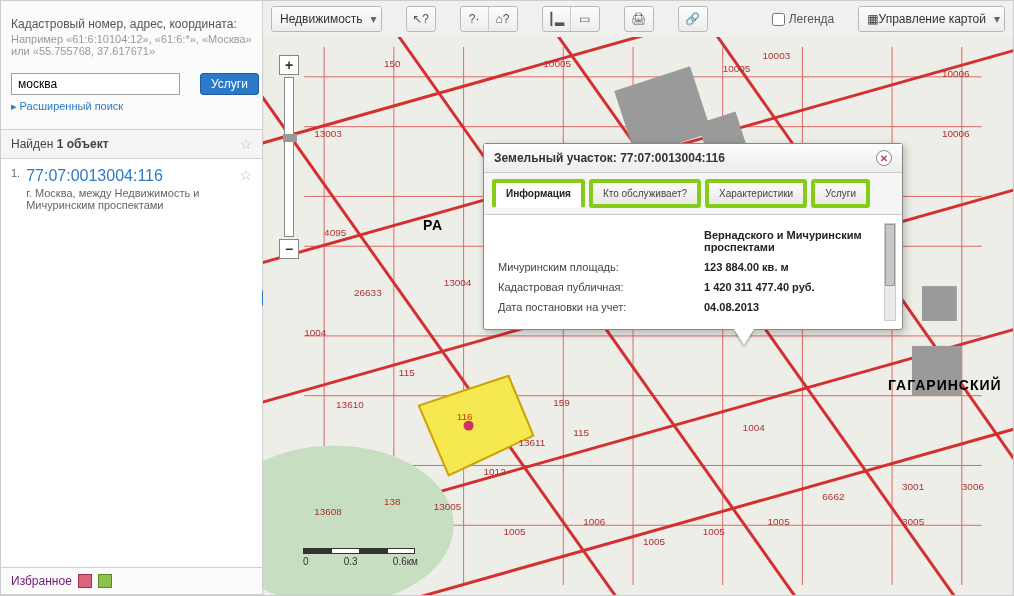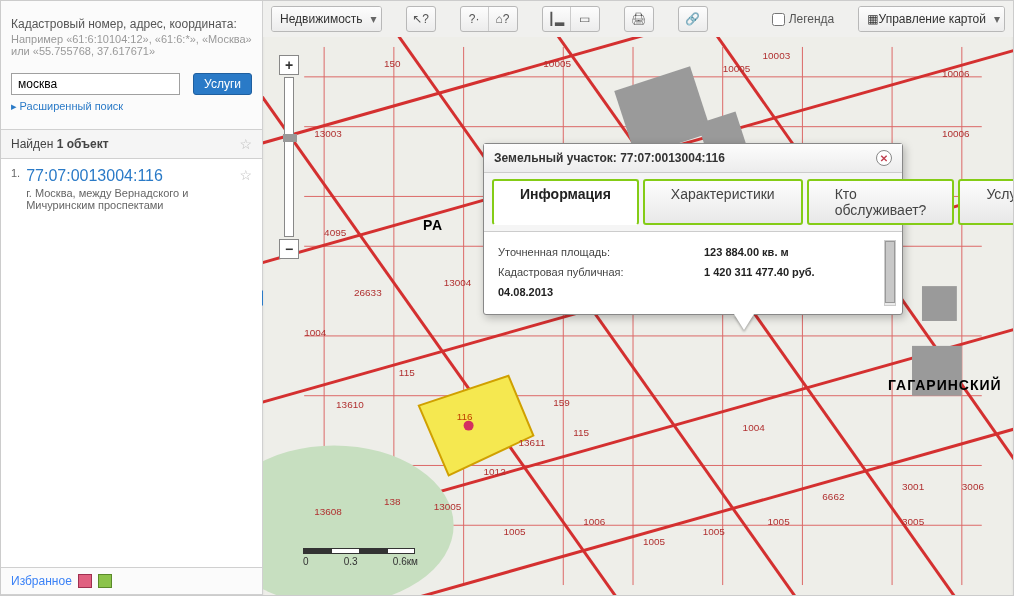--- a/index.html
+++ b/index.html
@@ -2,34 +2,34 @@
 <html><head>
 <meta charset="utf-8">
 <style>
 *{box-sizing:border-box;margin:0;padding:0;font-family:Arial,Helvetica,sans-serif}
 body{width:1014px;height:596px;overflow:hidden;background:#fff;font-size:12px;color:#333}
 .app{display:flex;height:596px;border:1px solid #ccc}
 .sidebar{width:262px;border-right:1px solid #d0d0d0;display:flex;flex-direction:column}
 .search-panel{padding:16px 10px;border-bottom:1px solid #d0d0d0;background:#fbfbfb}
 .search-title{font-size:12px;color:#555;margin-bottom:2px}
 .search-hint{font-size:11px;color:#999;margin-bottom:16px}
-.search-row{display:flex;gap:13px;margin-bottom:4px}
+.search-row{display:flex;gap:20px;margin-bottom:4px}
 .search-input{flex:1;height:22px;border:1px solid #a0a0a0;padding:2px 6px;font-size:12px}
 .search-btn{height:22px;padding:0 10px;background:#2a7ac7;color:#fff;border:1px solid #1f5f9f;font-size:12px;cursor:pointer;border-radius:3px}
 .adv-link{color:#2a7ac7;font-size:11px;cursor:pointer}
 .adv-link::before{content:"▸ ";color:#2a7ac7}
 .results-header{display:flex;align-items:center;justify-content:space-between;padding:6px 10px;border-bottom:1px solid #d0d0d0;background:#f5f5f5}
 .results-count{font-size:12px;color:#444}
 .star{color:#bbb;cursor:pointer;font-size:14px}
 .result{display:flex;gap:6px;padding:8px 10px;font-size:11px}
 .result-num{color:#666}
 .result-body{flex:1}
 .result-link{color:#2a7ac7;cursor:pointer;font-size:16px}
 .result-addr{color:#666;margin-top:2px}
-.fav-bar{margin-top:auto;padding:6px 10px;border-top:1px solid #d0d0d0;border-bottom:1px solid #d0d0d0;background:#fbfbfb;display:flex;align-items:center;gap:6px;font-size:12px;color:#3b82f6}
+.fav-bar{margin-top:auto;padding:6px 10px;border-top:1px solid #d0d0d0;border-bottom:1px solid #d0d0d0;background:#fbfbfb;display:flex;align-items:center;gap:6px;font-size:12px;color:#701a75}
 .fav-ico{width:14px;height:14px;display:inline-block;background:#8bc34a;border:1px solid #5a8a2a}
 .fav-ico.x{background:#e06080;border-color:#a03050}
 .tri{width:0;height:0;border-top:8px solid transparent;border-bottom:8px solid transparent;border-left:8px solid #2a7ac7;position:absolute;left:262px;top:290px;cursor:pointer}
 .map-area{flex:1;position:relative;background:#f0f0ee;overflow:hidden}
 .toolbar{position:absolute;top:4px;left:4px;right:4px;height:28px;display:flex;align-items:center;gap:24px;padding:0 4px;z-index:20}
 .toolbar-group{display:flex;gap:0;border:1px solid #b8b8b8;border-radius:3px;background:linear-gradient(#fdfdfd,#ececec);overflow:hidden}
 .tbtn{width:28px;height:24px;display:flex;align-items:center;justify-content:center;border-right:1px solid #ccc;cursor:pointer;font-size:12px;color:#555}
 .tbtn:last-child{border-right:none}
 .sel{height:24px;padding:0 18px 0 8px;background:linear-gradient(#fdfdfd,#ececec);border:none;font-size:12px;cursor:pointer;display:flex;align-items:center;position:relative}
 .sel::after{content:"▾";position:absolute;right:4px;color:#666}
@@ -45,21 +45,21 @@
 .scale-line{display:flex;align-items:flex-end}
 .scale-seg{height:6px;border:1px solid #333;border-right:none}
 .scale-seg:nth-child(odd){background:#333}
 .scale-seg:last-child{border-right:1px solid #333}
 .scale-labels{display:flex;justify-content:space-between;margin-top:2px;font-size:10px}
 .popup{position:absolute;top:142px;left:220px;width:420px;background:#fff;border:1px solid #888;border-radius:3px;box-shadow:2px 3px 8px rgba(0,0,0,0.25);z-index:30}
 .popup-header{display:flex;align-items:center;justify-content:space-between;padding:6px 10px;border-bottom:1px solid #ccc;background:linear-gradient(#fdfdfd,#ececec)}
 .popup-title{font-weight:bold;font-size:12px;color:#333}
 .popup-close{width:16px;height:16px;border:1px solid #888;border-radius:8px;background:#fff;color:#c04050;font-size:10px;font-weight:bold;cursor:pointer;display:flex;align-items:center;justify-content:center}
 .tabs{display:flex;gap:4px;padding:6px 8px;background:#f5f5f5;border-bottom:1px solid #ccc}
-.tab{padding:5px 26px;border:2px solid #84cc16;border-radius:3px;background:linear-gradient(#fdfdfd,#e8e8e8);cursor:pointer;font-size:14px;color:#444}
+.tab{padding:5px 10px;border:4px solid #84cc16;border-radius:3px;background:linear-gradient(#fdfdfd,#e8e8e8);cursor:pointer;font-size:10px;color:#444}
 .tab.active{background:#fff;border-bottom:1px solid #fff;font-weight:bold;color:#222}
 .popup-body{position:relative;padding:10px 28px 12px 14px;max-height:150px}
 .info-row{display:flex;padding:4px 0;font-size:11px}
 .info-label{flex:1;color:#444}
 .info-val{width:170px;font-weight:bold;color:#222}
 .addr-val{width:170px;font-weight:bold;color:#222;margin-left:auto}
 .vscroll{position:absolute;right:6px;top:8px;bottom:8px;width:12px;background:#eaeaea;border:1px solid #ccc}
 .vthumb{position:absolute;top:0;left:0;right:0;height:62px;background:#c8c8c8;border:1px solid #999}
 .popup-tail{position:absolute;bottom:-16px;left:250px;width:0;height:0;border-left:10px solid transparent;border-right:10px solid transparent;border-top:16px solid #fff;filter:drop-shadow(0 2px 1px rgba(0,0,0,0.3))}
 .maplabel{position:absolute;font-size:14px;font-weight:bold;color:#000000;letter-spacing:1px}
@@ -83,21 +83,21 @@
       <div class="results-count">
         <span>Найден </span><b>1 объект</b>
       </div>
       <span class="star">☆</span>
     </div>
 
     <div class="result">
       <div class="result-num">1.</div>
       <div class="result-body">
         <div class="result-link">77:07:0013004:116</div>
-        <div class="result-addr">г. Москва, между Вернадского и Мичуринским проспектами</div>
+        <div class="result-addr">г. Москва, между Недвижимость и Мичуринским проспектами</div>
       </div>
       <span class="star">☆</span>
     </div>
 
     <div class="fav-bar">
       <span>Избранное</span>
       <span class="fav-ico x"></span>
       <span class="fav-ico"></span>
     </div>
   </div>
@@ -233,34 +233,39 @@
       </div>
     </div>
 
     <div class="popup">
       <div class="popup-header">
         <span class="popup-title">Земельный участок: 77:07:0013004:116</span>
         <span class="popup-close">✕</span>
       </div>
       <div class="tabs">
         <div class="tab active">Информация</div>
+        <div class="tab">Кто обслуживает?</div>
         <div class="tab">Характеристики</div>
-        <div class="tab">Кто обслуживает?</div>
         <div class="tab">Услуги</div>
       </div>
       <div class="popup-body">
         <div class="info-row">
-            <span class="info-label">Уточненная площадь:</span>
+            <span class="info-label"></span>
+            <span class="addr-val">Вернадского и Мичуринским проспектами</span>
+          </div>
+        <div class="info-row">
+            <span class="info-label">Мичуринским площадь:</span>
             <span class="info-val">123 884.00 кв. м</span>
           </div>
         <div class="info-row">
             <span class="info-label">Кадастровая публичная:</span>
             <span class="info-val">1 420 311 477.40 руб.</span>
           </div>
         <div class="info-row">
+            <span class="info-label">Дата постановки на учет:</span>
             <span class="info-val">04.08.2013</span>
           </div>
         <div class="vscroll">
             <div class="vthumb"></div>
           </div>
       </div>
       <div class="popup-tail"></div>
     </div>
   </div>
 </div>

